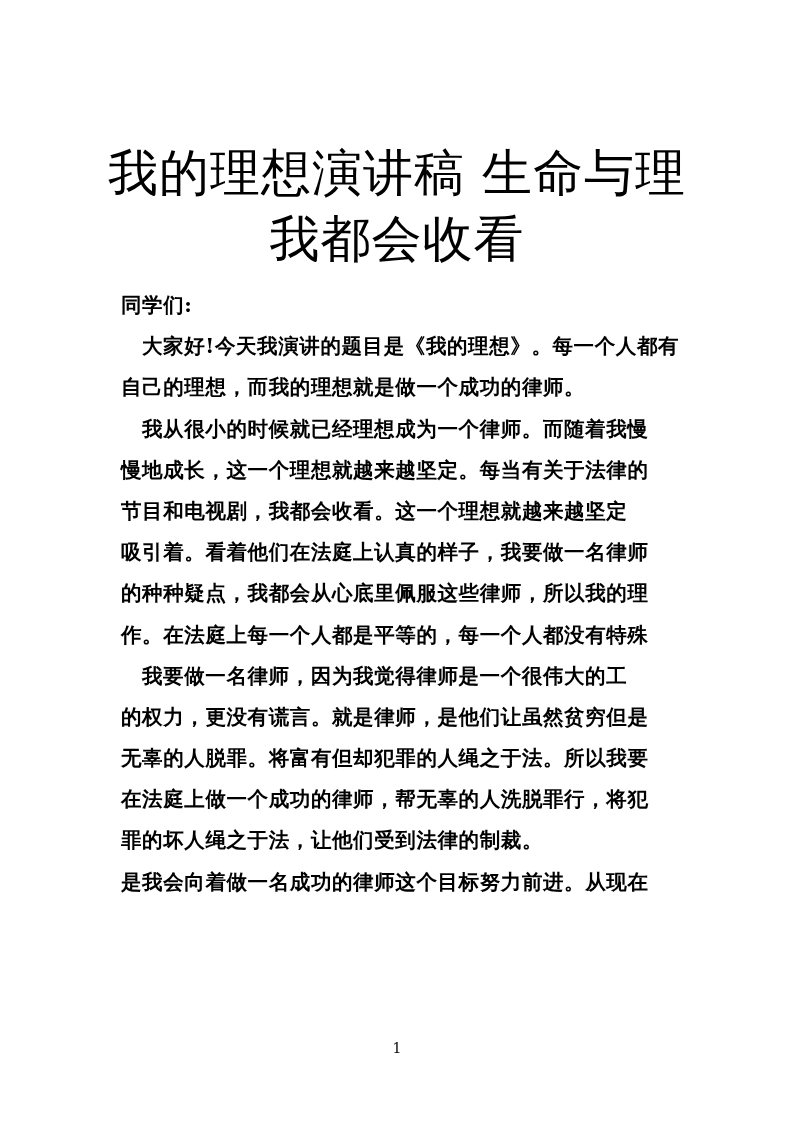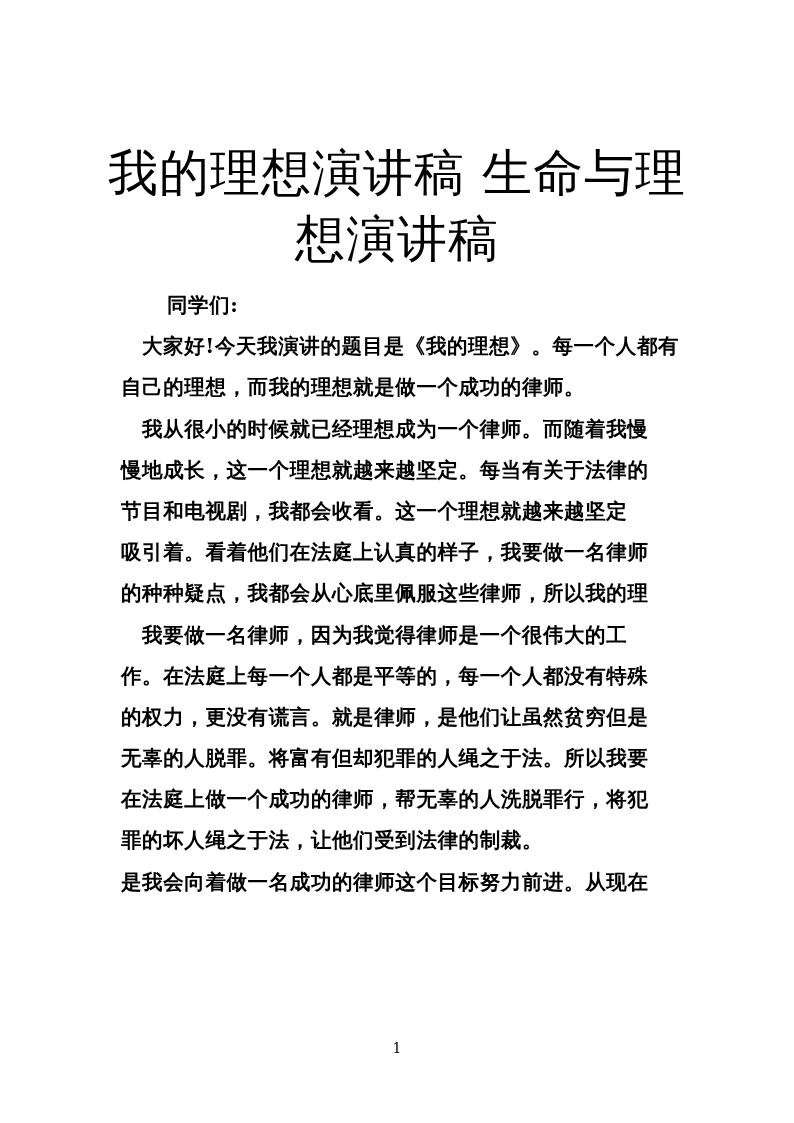--- a/index.html
+++ b/index.html
@@ -2,44 +2,44 @@
 <html><head>
   <meta charset="utf-8">
   <style>
     html, body { margin: 0; padding: 0; background: #ffffff; }
     body { width: 794px; height: 1123px; position: relative; overflow: hidden; font-family: "DejaVu Serif", "Liberation Serif", serif; color: #000; }
     .page { position: absolute; left: 0; top: 0; width: 754px; height: 1123px; background: #fff; padding-left: 12px; }
     .title { position: absolute; left: 100px; width: 594px; text-align: center; font-size: 50px; line-height: 66px; top: 140px; letter-spacing: 1px; }
     .body { position: absolute; left: 121px; width: 555px; top: 290px; font-size: 20.5px; }
     .line { height: 41.2px; line-height: 30px; white-space: nowrap; font-weight: bold; letter-spacing: 0.6px; }
     .line.indent { padding-left: 21px; }
-    .salutation { font-weight: bold; margin-left: 46px; }
+    .salutation { font-weight: bold; }
     .pagenum { position: absolute; left: 0; width: 794px; text-align: center; top: 1040px; font-size: 14px; }
   </style>
 </head>
 <body>
 
 <div class="page">
   <div class="title">
     <div>我的理想演讲稿 生命与理</div>
-    <div>想演讲稿</div>
+    <div>我都会收看</div>
   </div>
 
   <div class="body">
     <div class="line salutation">同学们:</div>
     <div id="lines-container">
         <div class="line indent">大家好!今天我演讲的题目是《我的理想》。每一个人都有</div>
         <div class="line">自己的理想，而我的理想就是做一个成功的律师。</div>
         <div class="line indent">我从很小的时候就已经理想成为一个律师。而随着我慢</div>
         <div class="line">慢地成长，这一个理想就越来越坚定。每当有关于法律的</div>
         <div class="line">节目和电视剧，我都会收看。这一个理想就越来越坚定</div>
         <div class="line">吸引着。看着他们在法庭上认真的样子，我要做一名律师</div>
         <div class="line">的种种疑点，我都会从心底里佩服这些律师，所以我的理</div>
+        <div class="line">作。在法庭上每一个人都是平等的，每一个人都没有特殊</div>
         <div class="line indent">我要做一名律师，因为我觉得律师是一个很伟大的工</div>
-        <div class="line">作。在法庭上每一个人都是平等的，每一个人都没有特殊</div>
         <div class="line">的权力，更没有谎言。就是律师，是他们让虽然贫穷但是</div>
         <div class="line">无辜的人脱罪。将富有但却犯罪的人绳之于法。所以我要</div>
         <div class="line">在法庭上做一个成功的律师，帮无辜的人洗脱罪行，将犯</div>
         <div class="line">罪的坏人绳之于法，让他们受到法律的制裁。</div>
         <div class="line">是我会向着做一名成功的律师这个目标努力前进。从现在</div>
       </div>
   </div>
 
   <div class="pagenum">1</div>
 </div>

